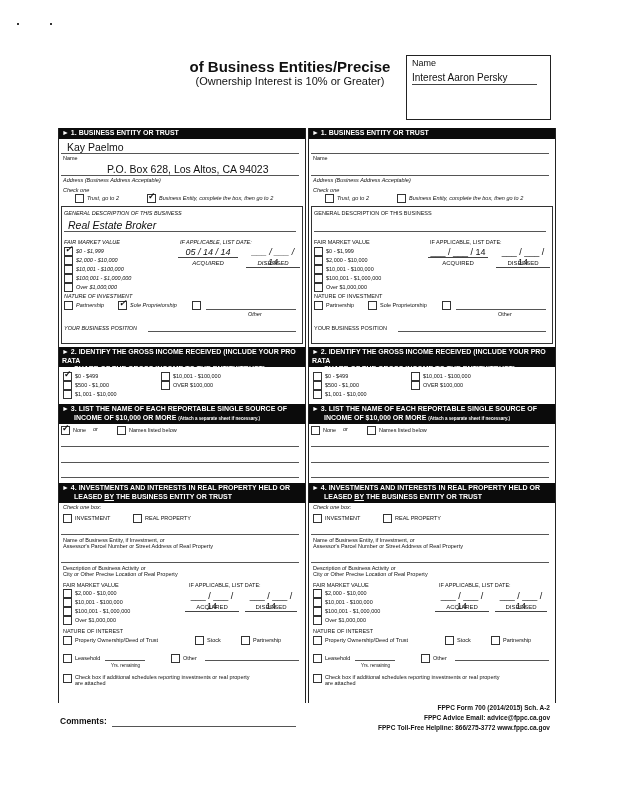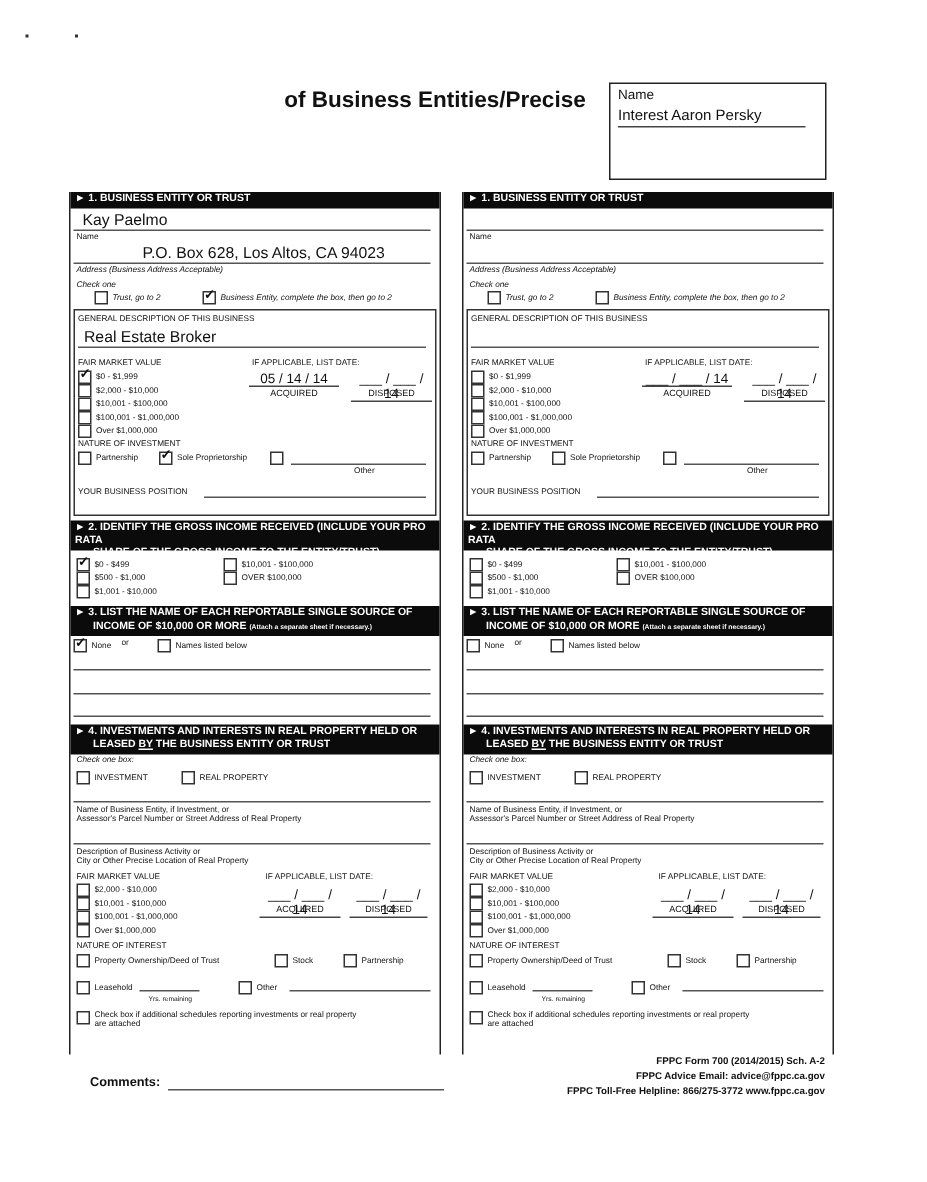--- a/index.html
+++ b/index.html
@@ -10,21 +10,21 @@
   .t2{font-size:15px;font-weight:bold;line-height:17px;}
   .t3{font-size:11px;}
   .formbox{position:absolute;left:406px;top:55px;width:143px;height:63px;border:1px solid #222;}
   .formbox .hdr{background:#0c0c0c;color:#fff;height:26px;position:relative;}
   .formbox .cf{position:absolute;left:5px;top:6px;font-size:9.5px;font-weight:bold;}
   .formbox .n700{position:absolute;right:4px;top:-2px;font-size:22px;font-weight:bold;}
   .formbox .fppc{position:absolute;left:5px;top:18px;font-size:5px;font-weight:bold;letter-spacing:.2px;}
   .formbox .nm{font-size:9px;margin:2px 0 0 5px;}
   .formbox .nv{font-size:10px;margin:4px 0 0 5px;border-bottom:1px solid #444;width:125px;padding-bottom:1px;}
   .col{position:absolute;top:128px;width:246px;height:575px;border-left:1.5px solid #222;border-right:1.5px solid #222;}
-  .col.l{left:46px;}
+  .col.l{left:58px;}
   .col.r{left:308px;}
   .bar{background:#0b0b0b;color:#fff;font-size:7px;font-weight:bold;padding:1px 3px;line-height:8.5px;position:absolute;left:0;right:0;}
   .bar .ind{padding-left:12px;display:block;}
   .bar u{text-decoration:underline;}
   .bar small{font-size:4.5px;}
   .val{position:absolute;font-size:10.5px;left:8px;}
   .line{position:absolute;border-bottom:1px solid #555;}
   .lab{position:absolute;font-size:5.5px;}
   .lab.it{font-style:italic;}
   .cb{display:inline-block;width:7px;height:7px;border:1px solid #333;vertical-align:middle;margin-right:3px;position:relative;background:#fff;}
@@ -37,41 +37,42 @@
   .comments{position:absolute;left:60px;top:716px;font-size:8.5px;font-weight:bold;}
 </style>
 </head>
 <body>
 
 <div class="speck" style="left:17px;top:23px;"></div>
 <div class="speck" style="left:50px;top:23px;"></div>
 
 <div class="title-block">
   <div class="t2">of Business Entities/Precise</div>
+  <div class="t3">(Ownership Interest is 10% or Greater)</div>
 </div>
 
 <div class="formbox">
   <div class="nm">Name</div>
   <div class="nv">Interest Aaron Persky</div>
 </div>
 
 <div id="cols">
 <div class="col l">
   <div class="bar" style="top:0;height:9px;"><span>► 1. BUSINESS ENTITY OR TRUST</span></div>
   <div class="val" style="top:13px;">Kay Paelmo</div>
   <div class="line" style="left:2px;right:6px;top:25px;"></div>
   <div class="lab" style="left:4px;top:27px;">Name</div>
   <div class="val" style="top:35px;margin-left:40px;">P.O. Box 628, Los Altos, CA 94023</div>
   <div class="line" style="left:2px;right:6px;top:47px;"></div>
   <div class="lab it" style="left:4px;top:49px;">Address (Business Address Acceptable)</div>
   <div class="lab it" style="left:4px;top:59px;">Check one</div>
   <div class="opt" style="left:16px;top:66px;"><span class="cb"></span><span style="font-style:italic">Trust, go to 2</span></div>
   <div class="opt" style="left:88px;top:66px;"><span class="cb checked"></span><span style="font-style:italic">Business Entity, complete the box, then go to 2</span></div>
 
-  <div class="innerbox" style="top:78px;height:136px;">
+  <div class="innerbox" style="top:78px;height:136px;font-style:italic;">
     <div class="lab" style="left:2px;top:3px;">GENERAL DESCRIPTION OF THIS BUSINESS</div>
     <div class="val" style="top:12px;left:6px;">Real Estate Broker</div>
     <div class="line" style="left:2px;right:6px;top:24px;"></div>
     <div class="lab" style="left:2px;top:32px;">FAIR MARKET VALUE</div>
     <div style="position:absolute;left:2px;top:40px;">
           <div class="opt" style="left: 0px; top: 0px;"><span class="cb checked"></span><span>$0 - $1,999</span></div>
           <div class="opt" style="left: 0px; top: 9px;"><span class="cb"></span><span>$2,000 - $10,000</span></div>
           <div class="opt" style="left: 0px; top: 18px;"><span class="cb"></span><span>$10,001 - $100,000</span></div>
           <div class="opt" style="left: 0px; top: 27px;"><span class="cb"></span><span>$100,001 - $1,000,000</span></div>
           <div class="opt" style="left: 0px; top: 36px;"><span class="cb"></span><span>Over $1,000,000</span></div>

